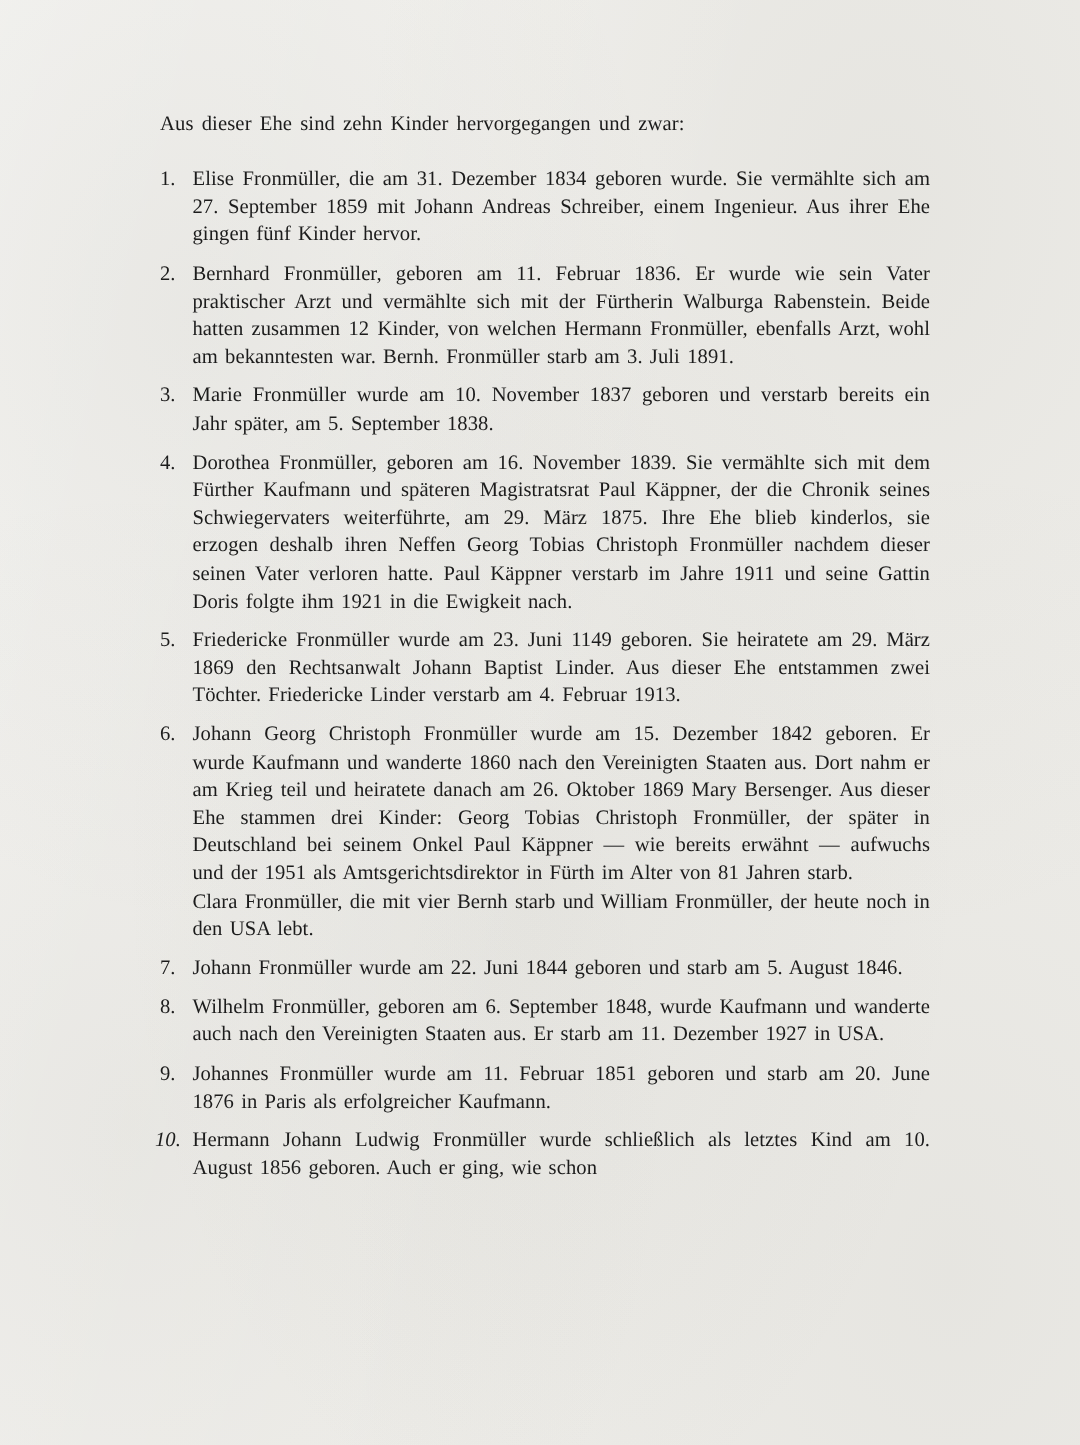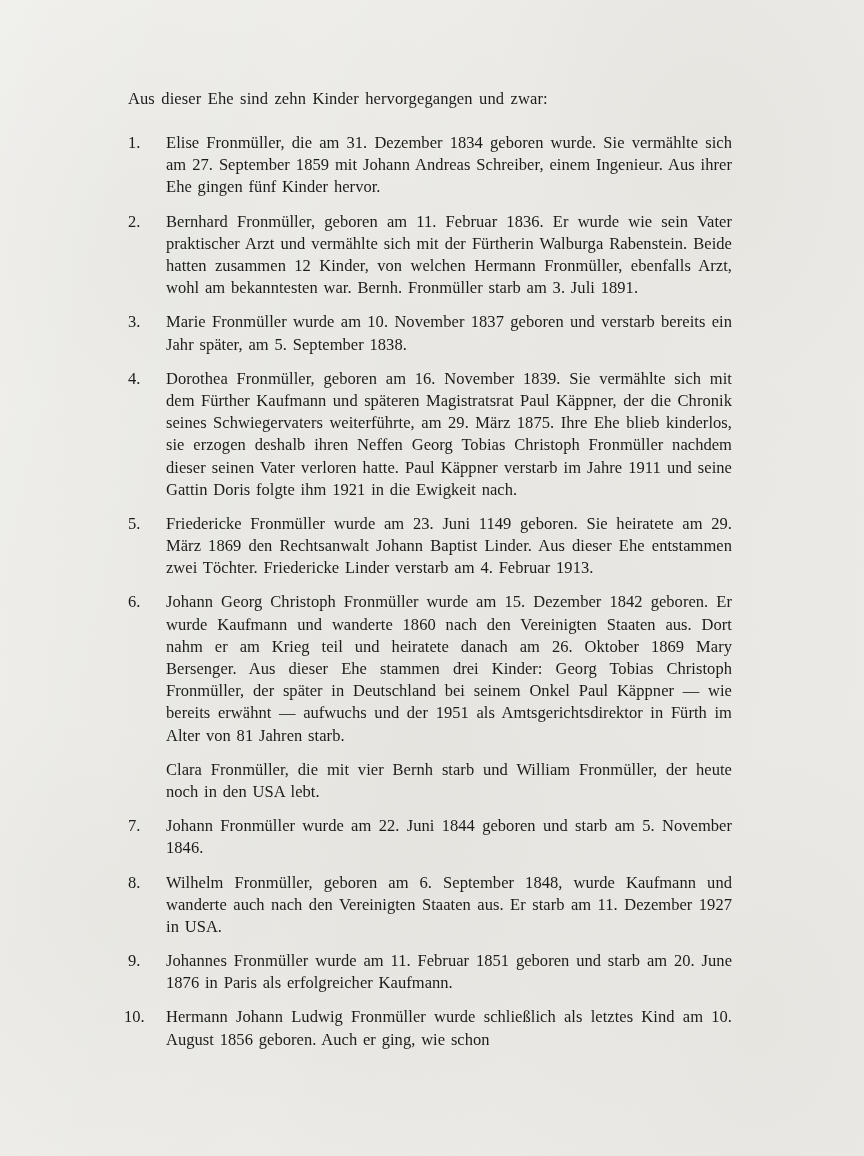--- a/index.html
+++ b/index.html
@@ -64,26 +64,27 @@
     left: 0;
     top: 0;
     width: 22px;
     text-align: right;
     font-size: 16.5px;
     word-spacing: 0;
   }
   ol.items > li.wide .num {
     width: 26px;
     left: -4px;
+    font-style: italic;
   }
   ol.items > li .body {
     display: block;
   }
   ol.items > li .body p {
-    margin: 12px;
+    margin: 0;
     text-align: justify;
     text-align-last: left;
   }
 </style>
 </head>
 <body>
 
 <div class="paper-noise"></div>
 
 <div class="page">
@@ -131,21 +132,21 @@
       <span class="num">6.</span>
       <span class="body">
         <p>Johann Georg Christoph Fronmüller wurde am 15. Dezember 1842 geboren. Er wurde Kaufmann und wanderte 1860 nach den Vereinigten Staaten aus. Dort nahm er am Krieg teil und heiratete danach am 26. Oktober 1869 Mary Bersenger. Aus dieser Ehe stammen drei Kinder: Georg Tobias Christoph Fronmüller, der später in Deutschland bei seinem Onkel Paul Käppner — wie bereits erwähnt — aufwuchs und der 1951 als Amtsgerichtsdirektor in Fürth im Alter von 81 Jahren starb.</p>
         <p>Clara Fronmüller, die mit vier Bernh starb und William Fronmüller, der heute noch in den USA lebt.</p>
       </span>
     </li>
 
     <li>
       <span class="num">7.</span>
       <span class="body">
-        <p>Johann Fronmüller wurde am 22. Juni 1844 geboren und starb am 5. November 1846.</p>
+        <p>Johann Fronmüller wurde am 22. Juni 1844 geboren und starb am 5. August 1846.</p>
       </span>
     </li>
 
     <li>
       <span class="num">8.</span>
       <span class="body">
         <p>Wilhelm Fronmüller, geboren am 6. September 1848, wurde Kaufmann und wanderte auch nach den Vereinigten Staaten aus. Er starb am 11. Dezember 1927 in USA.</p>
       </span>
     </li>
 

